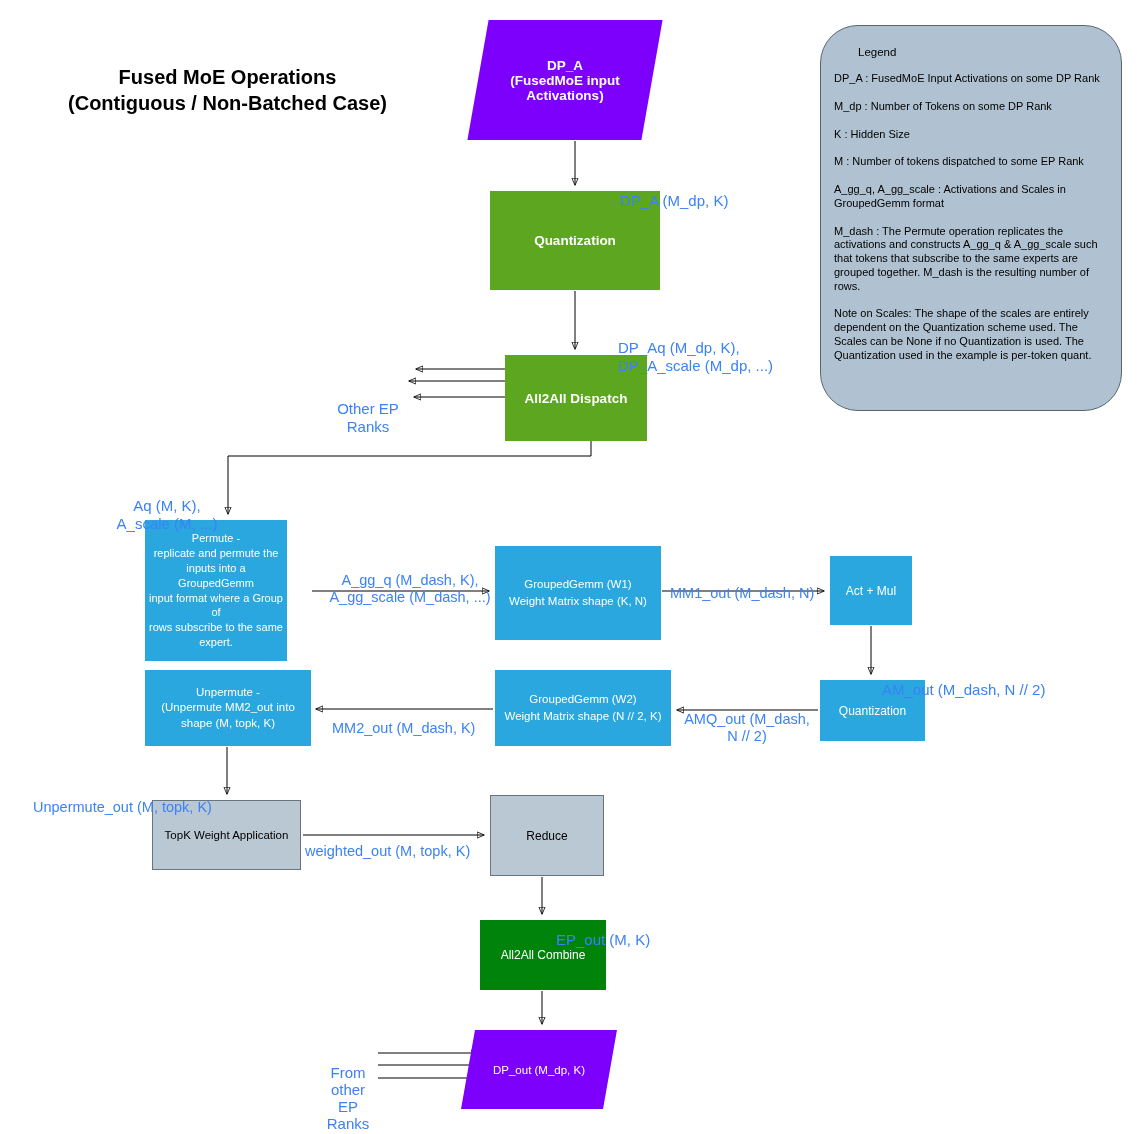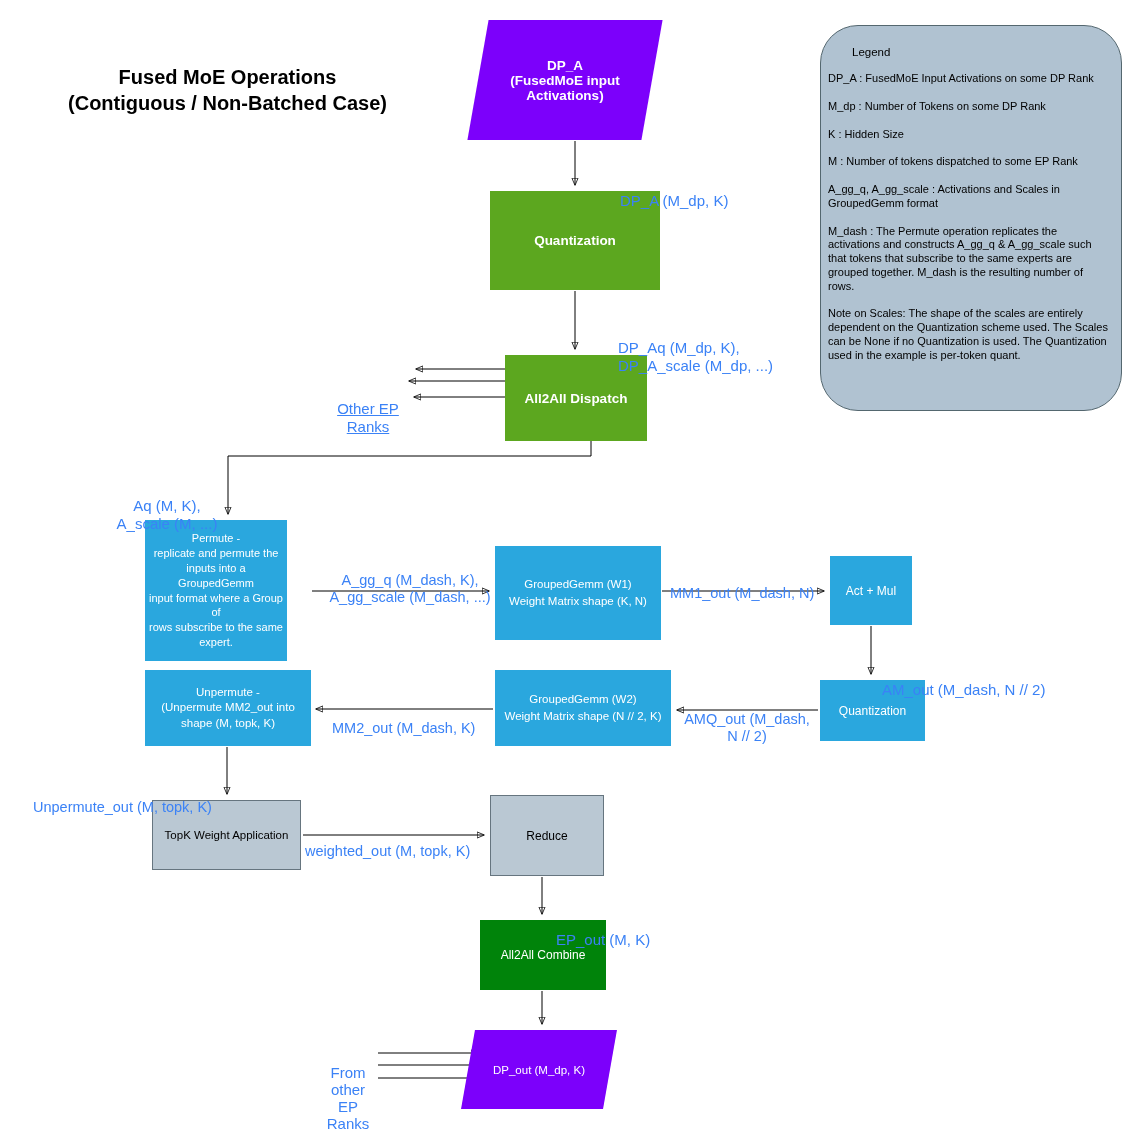--- a/index.html
+++ b/index.html
@@ -11,21 +11,21 @@
   .node{position:absolute;z-index:2;display:flex;align-items:center;justify-content:center;text-align:center;box-sizing:border-box;padding:3px;}
   .node.green{background:var(--green);color:#fff;font-weight:bold;font-size:13.5px;}
   .node.blue{background:var(--blue);color:#fff;}
   .node.grayb{background:var(--gray-box);border:1px solid var(--gray-box-border);color:#000;}
   .node.darkgreen{background:var(--dark-green);color:#fff;font-size:12px;}
   .para{position:absolute;z-index:2;}
   .para-bg{position:absolute;left:0;top:0;right:0;bottom:0;background:var(--purple);transform:skewX(-10deg);}
   .para-text{position:relative;z-index:1;width:100%;height:100%;display:flex;align-items:center;justify-content:center;text-align:center;color:#fff;}
   .edge-label{position:absolute;z-index:3;font-size:15px;color:#3b82f6;line-height:1.2;margin-top:36px;}
   .diagram-title{position:absolute;left:45px;top:64px;width:365px;text-align:center;font-size:20px;font-weight:bold;line-height:1.3;color:#000;z-index:2;}
-  .legend{position:absolute;left:820px;top:25px;width:302px;height:386px;background:var(--legend-bg);border:1px solid var(--legend-border);border-radius:38px;box-sizing:border-box;padding:20px 12px 8px 7px;z-index:2;color:#000;}
+  .legend{position:absolute;left:820px;top:25px;width:302px;height:386px;background:var(--legend-bg);border:1px solid var(--legend-border);border-radius:38px;box-sizing:border-box;padding:20px 12px 8px 13px;z-index:2;color:#000;}
   .legend-title{font-size:11.5px;margin:0 0 14px 24px;}
   .legend-item{font-size:11px;line-height:1.25;margin-bottom:14px;}
 </style>
 </head>
 <body>
 
 <div class="canvas">
 
   <svg class="connectors" width="1141" height="1134">
     <defs>
@@ -95,21 +95,21 @@
   <div class="node darkgreen" style="left:480px;top:920px;width:126px;height:70px;">All2All Combine</div>
 
   <div class="para" style="left:468px;top:1030px;width:142px;height:79px">
     <div class="para-bg"></div>
     <div class="para-text" style="font-size:11.5px;">DP_out (M_dp, K)</div>
   </div>
 
   <div class="edge-label" style="left:620px;top:156px;">DP_A (M_dp, K)</div>
   <div class="edge-label ml" style="left:618px;top:303px;">DP_Aq (M_dp, K),
 DP_A_scale (M_dp, ...)</div>
-  <div class="edge-label ml" style="left:328px;top:364px;width:80px;text-align:center;text-decoration:underline;">Other EP
+  <div class="edge-label ml" style="left:328px;top:364px;width:80px;text-align:center;">Other EP
 Ranks</div>
   <div class="edge-label ml" style="left:112px;top:461px;width:110px;text-align:center;">Aq (M, K),
 A_scale (M, ...)</div>
   <div class="edge-label ml" style="left:320px;top:536px;width:180px;text-align:center;font-size:14.5px;">A_gg_q (M_dash, K),
 A_gg_scale (M_dash, ...)</div>
   <div class="edge-label" style="left:670px;top:549px;font-size:14.5px;">MM1_out (M_dash, N)</div>
   <div class="edge-label" style="left:882px;top:645px;">AM_out (M_dash, N // 2)</div>
   <div class="edge-label ml" style="left:680px;top:675px;width:134px;text-align:center;font-size:14.5px;">AMQ_out (M_dash,
 N // 2)</div>
   <div class="edge-label" style="left:332px;top:684px;font-size:14.5px;">MM2_out (M_dash, K)</div>

